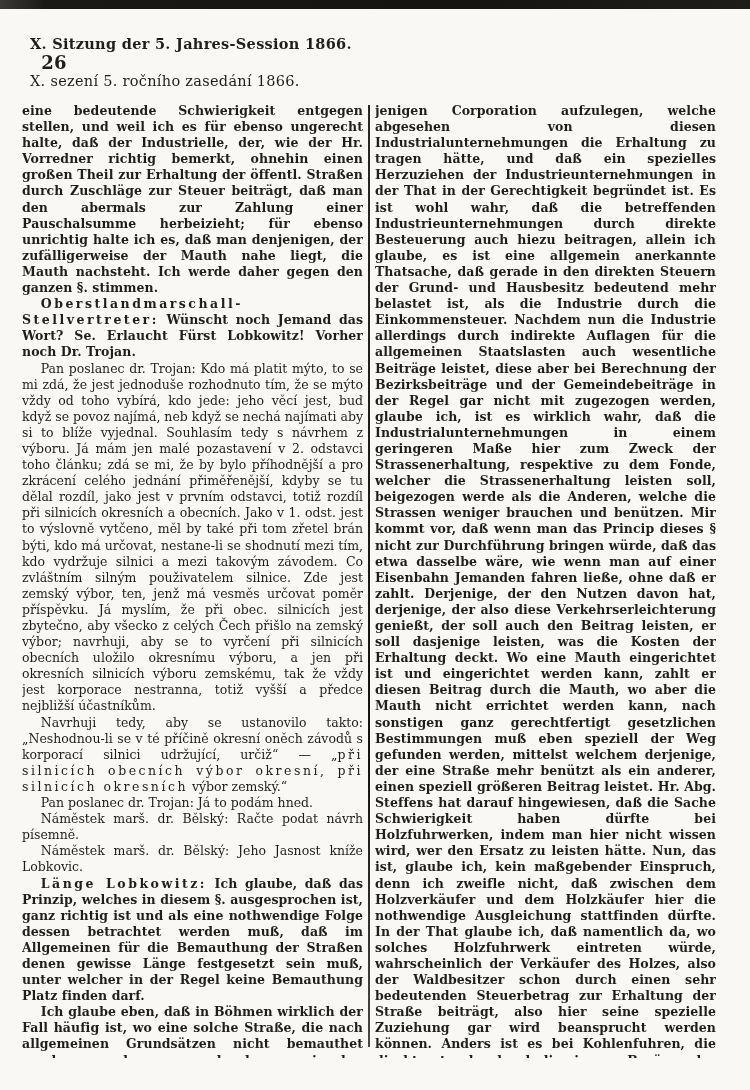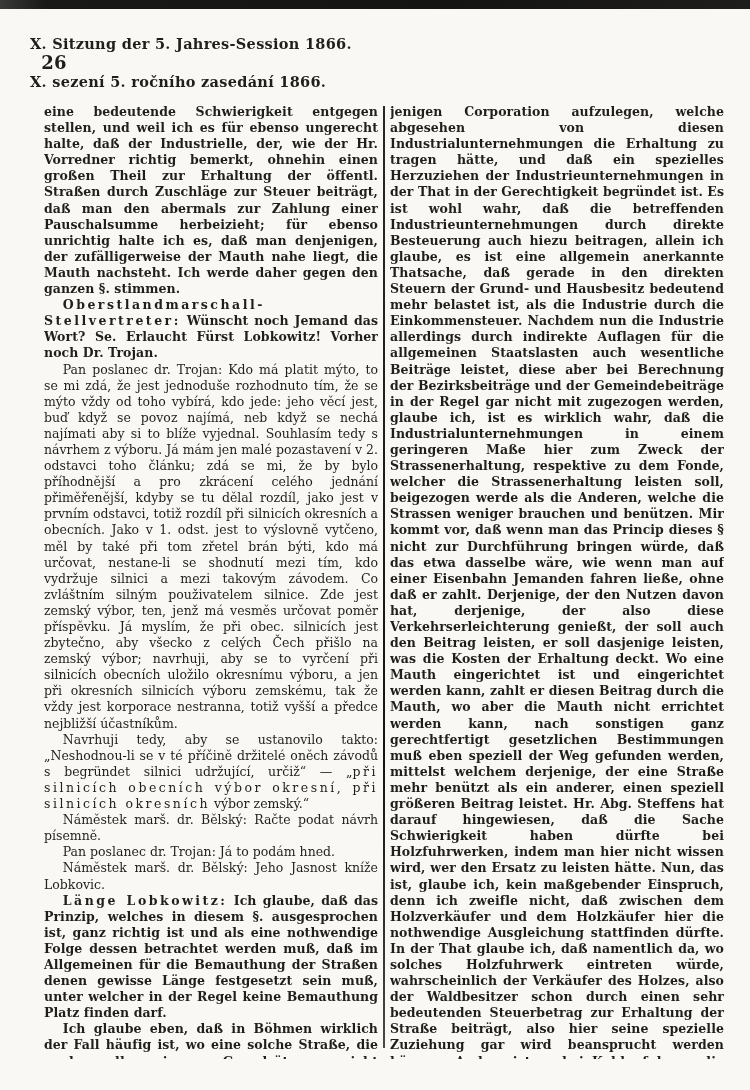--- a/index.html
+++ b/index.html
@@ -20,24 +20,24 @@
   }
   .page-header{
     display:flex;align-items:baseline;
     padding:26px 28px 0 30px;
     font-size:14.5px;
     letter-spacing:.02em;
     flex-direction:column;
   }
   .page-header .h-left{flex:1;text-align:center;font-weight:bold;}
   .page-header .h-num{width:48px;text-align:center;font-weight:bold;font-size:18px;}
-  .page-header .h-right{flex:1;text-align:right;font-weight:bold;}
+  .page-header .h-right{flex:1;text-align:right;font-weight:normal;}
   .columns{
     display:flex;
-    padding:14px 26px 0 44px;
+    padding:14px 26px 0 22px;
   }
   .col{
     width:341px;
     height:955px;
     overflow:hidden;
     font-size:12.5px;
     line-height:16.1px;
     text-align:justify;
   }
   .divider{
@@ -62,23 +62,23 @@
     <span class="h-left">X. Sitzung der 5. Jahres-Session 1866.</span>
     <span class="h-num">26</span>
     <span class="h-right">X. sezení 5. ročního zasedání 1866.</span>
   </div>
 
   <div class="columns">
     <div class="col" id="col-left">
         <p class="fraktur"><span>eine bedeutende Schwierigkeit entgegen stellen, und weil ich es für ebenso ungerecht halte, daß der Industrielle, der, wie der Hr. Vorredner richtig bemerkt, ohnehin einen großen Theil zur Erhaltung der öffentl. Straßen durch Zuschläge zur Steuer beiträgt, daß man den abermals zur Zahlung einer Pauschalsumme herbeizieht; für ebenso unrichtig halte ich es, daß man denjenigen, der zufälligerweise der Mauth nahe liegt, die Mauth nachsteht. Ich werde daher gegen den ganzen §. stimmen.</span></p>
         <p class="fraktur indent"><span class="spaced">Oberstlandmarschall-Stellvertreter:</span><span> Wünscht noch Jemand das Wort? Se. Erlaucht Fürst Lobkowitz! Vorher noch Dr. Trojan.</span></p>
         <p class="antiqua indent"><span>Pan poslanec dr. Trojan: Kdo má platit mýto, to se mi zdá, že jest jednoduše rozhodnuto tím, že se mýto vždy od toho vybírá, kdo jede: jeho věcí jest, buď když se povoz najímá, neb když se nechá najímati aby si to blíže vyjednal. Souhlasím tedy s návrhem z výboru. Já mám jen malé pozastavení v 2. odstavci toho článku; zdá se mi, že by bylo příhodnější a pro zkrácení celého jednání přiměřenější, kdyby se tu dělal rozdíl, jako jest v prvním odstavci, totiž rozdíl při silnicích okresních a obecních. Jako v 1. odst. jest to výslovně vytčeno, měl by také při tom zřetel brán býti, kdo má určovat, nestane-li se shodnutí mezi tím, kdo vydržuje silnici a mezi takovým závodem. Co zvláštním silným použivatelem silnice. Zde jest zemský výbor, ten, jenž má vesměs určovat poměr příspěvku. Já myslím, že při obec. silnicích jest zbytečno, aby všecko z celých Čech přišlo na zemský výbor; navrhuji, aby se to vyrčení při silnicích obecních uložilo okresnímu výboru, a jen při okresních silnicích výboru zemskému, tak že vždy jest korporace nestranna, totiž vyšší a předce nejbližší účastníkům.</span></p>
-        <p class="antiqua indent"><span>Navrhuji tedy, aby se ustanovilo takto: „Neshodnou-li se v té příčině držitelé oněch závodů s begründet silnici udržující, určiž“ — „</span><span class="spaced">při silnicích obecních výbor okresní, při silnicích okresních</span><span> výbor zemský.“</span></p>
+        <p class="antiqua indent"><span>Navrhuji tedy, aby se ustanovilo takto: „Neshodnou-li se v té příčině okresní oněch závodů s korporací silnici udržující, určiž“ — „</span><span class="spaced">při silnicích obecních výbor okresní, při silnicích okresních</span><span> výbor zemský.“</span></p>
+        <p class="antiqua indent"><span>Pan poslanec dr. Trojan: Já to podám hned.</span></p>
         <p class="antiqua indent"><span>Náměstek marš. dr. Bělský: Račte podat návrh písemně.</span></p>
-        <p class="antiqua indent"><span>Pan poslanec dr. Trojan: Já to podám hned.</span></p>
         <p class="antiqua indent"><span>Náměstek marš. dr. Bělský: Jeho Jasnost kníže Lobkovic.</span></p>
         <p class="fraktur indent"><span class="spaced">Länge Lobkowitz:</span><span> Ich glaube, daß das Prinzip, welches in diesem §. ausgesprochen ist, ganz richtig ist und als eine nothwendige Folge dessen betrachtet werden muß, daß im Allgemeinen für die Bemauthung der Straßen denen gewisse Länge festgesetzt sein muß, unter welcher in der Regel keine Bemauthung Platz finden darf.</span></p>
         <p class="fraktur indent"><span>Ich glaube eben, daß in Böhmen wirklich der Fall häufig ist, wo eine solche Straße, die nach allgemeinen Grundsätzen nicht bemauthet werden kann, durch einzelne Industrieunternehmungen in einem so hohen Grade gebraucht und in Folge dessen auch verdorben wird, daß es eine Unbilligkeit wäre, die Erhaltung der Straßen nur der-</span></p>
       </div>
     <div class="divider"></div>
     <div class="col" id="col-right">
         <p class="fraktur"><span>jenigen Corporation aufzulegen, welche abgesehen von diesen Industrialunternehmungen die Erhaltung zu tragen hätte, und daß ein spezielles Herzuziehen der Industrieunternehmungen in der That in der Gerechtigkeit begründet ist. Es ist wohl wahr, daß die betreffenden Industrieunternehmungen durch direkte Besteuerung auch hiezu beitragen, allein ich glaube, es ist eine allgemein anerkannte Thatsache, daß gerade in den direkten Steuern der Grund- und Hausbesitz bedeutend mehr belastet ist, als die Industrie durch die Einkommensteuer. Nachdem nun die Industrie allerdings durch indirekte Auflagen für die allgemeinen Staatslasten auch wesentliche Beiträge leistet, diese aber bei Berechnung der Bezirksbeiträge und der Gemeindebeiträge in der Regel gar nicht mit zugezogen werden, glaube ich, ist es wirklich wahr, daß die Industrialunternehmungen in einem geringeren Maße hier zum Zweck der Strassenerhaltung, respektive zu dem Fonde, welcher die Strassenerhaltung leisten soll, beigezogen werde als die Anderen, welche die Strassen weniger brauchen und benützen. Mir kommt vor, daß wenn man das Princip dieses § nicht zur Durchführung bringen würde, daß das etwa dasselbe wäre, wie wenn man auf einer Eisenbahn Jemanden fahren ließe, ohne daß er zahlt. Derjenige, der den Nutzen davon hat, derjenige, der also diese Verkehrserleichterung genießt, der soll auch den Beitrag leisten, er soll dasjenige leisten, was die Kosten der Erhaltung deckt. Wo eine Mauth eingerichtet ist und eingerichtet werden kann, zahlt er diesen Beitrag durch die Mauth, wo aber die Mauth nicht errichtet werden kann, nach sonstigen ganz gerechtfertigt gesetzlichen Bestimmungen muß eben speziell der Weg gefunden werden, mittelst welchem derjenige, der eine Straße mehr benützt als ein anderer, einen speziell größeren Beitrag leistet. Hr. Abg. Steffens hat darauf hingewiesen, daß die Sache Schwierigkeit haben dürfte bei Holzfuhrwerken, indem man hier nicht wissen wird, wer den Ersatz zu leisten hätte. Nun, das ist, glaube ich, kein maßgebender Einspruch, denn ich zweifle nicht, daß zwischen dem Holzverkäufer und dem Holzkäufer hier die nothwendige Ausgleichung stattfinden dürfte. In der That glaube ich, daß namentlich da, wo solches Holzfuhrwerk eintreten würde, wahrscheinlich der Verkäufer des Holzes, also der Waldbesitzer schon durch einen sehr bedeutenden Steuerbetrag zur Erhaltung der Straße beiträgt, also hier seine spezielle Zuziehung gar wird beansprucht werden können. Anders ist es bei Kohlenfuhren, die direkt entweder durch die eigenen Bezüge oder durch gemiethete Bezüge dem Industrialwerkbesitzer bewerkstelligt werden. Sie ruiniren die Straßen am meisten, und ich kann aus meiner eigenen Erfahrung einige Fälle citiren, bei denen die Straßen unverhältnißmäßig bloß durch solche Industrialfuhren verdorben worden sind, und eben dadurch, daß sie keine Mauth gezahlt haben, eine Last auf alle übrigen Bezirks- oder Gemeinde-Einwohner gewälzt worden ist, welche ich nicht für gerechtfertigt halte. Ich werde daher</span></p>
       </div>
   </div>
 </div>

